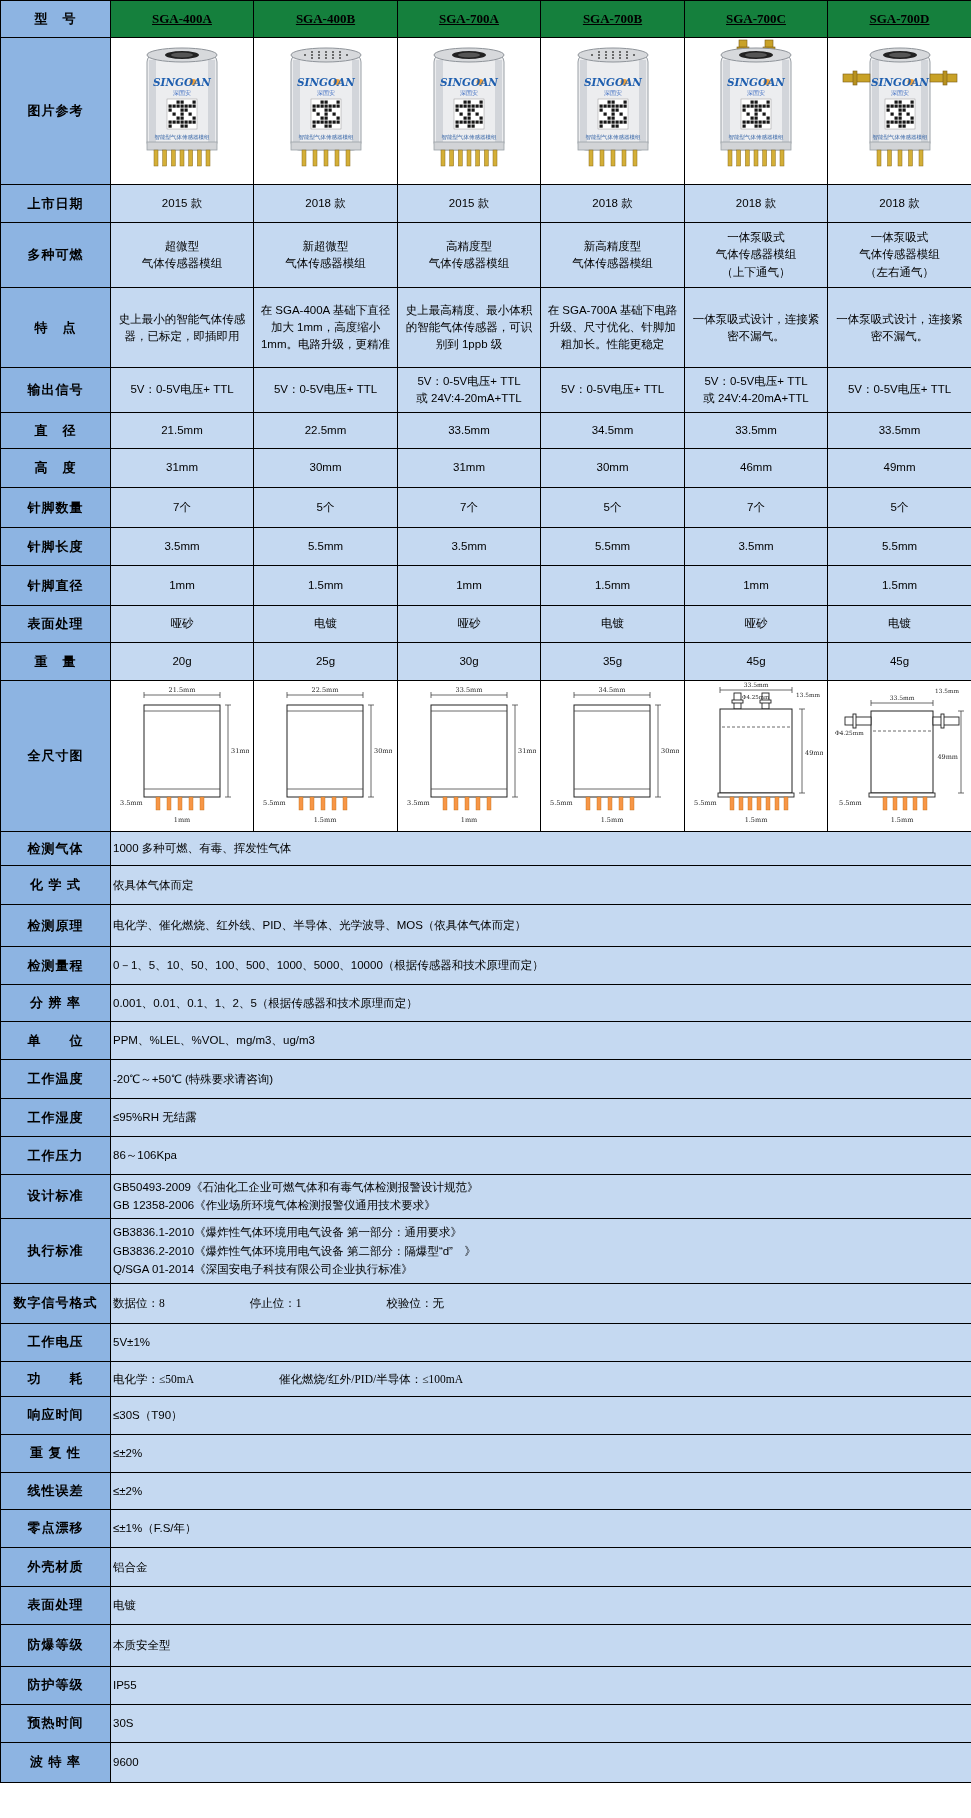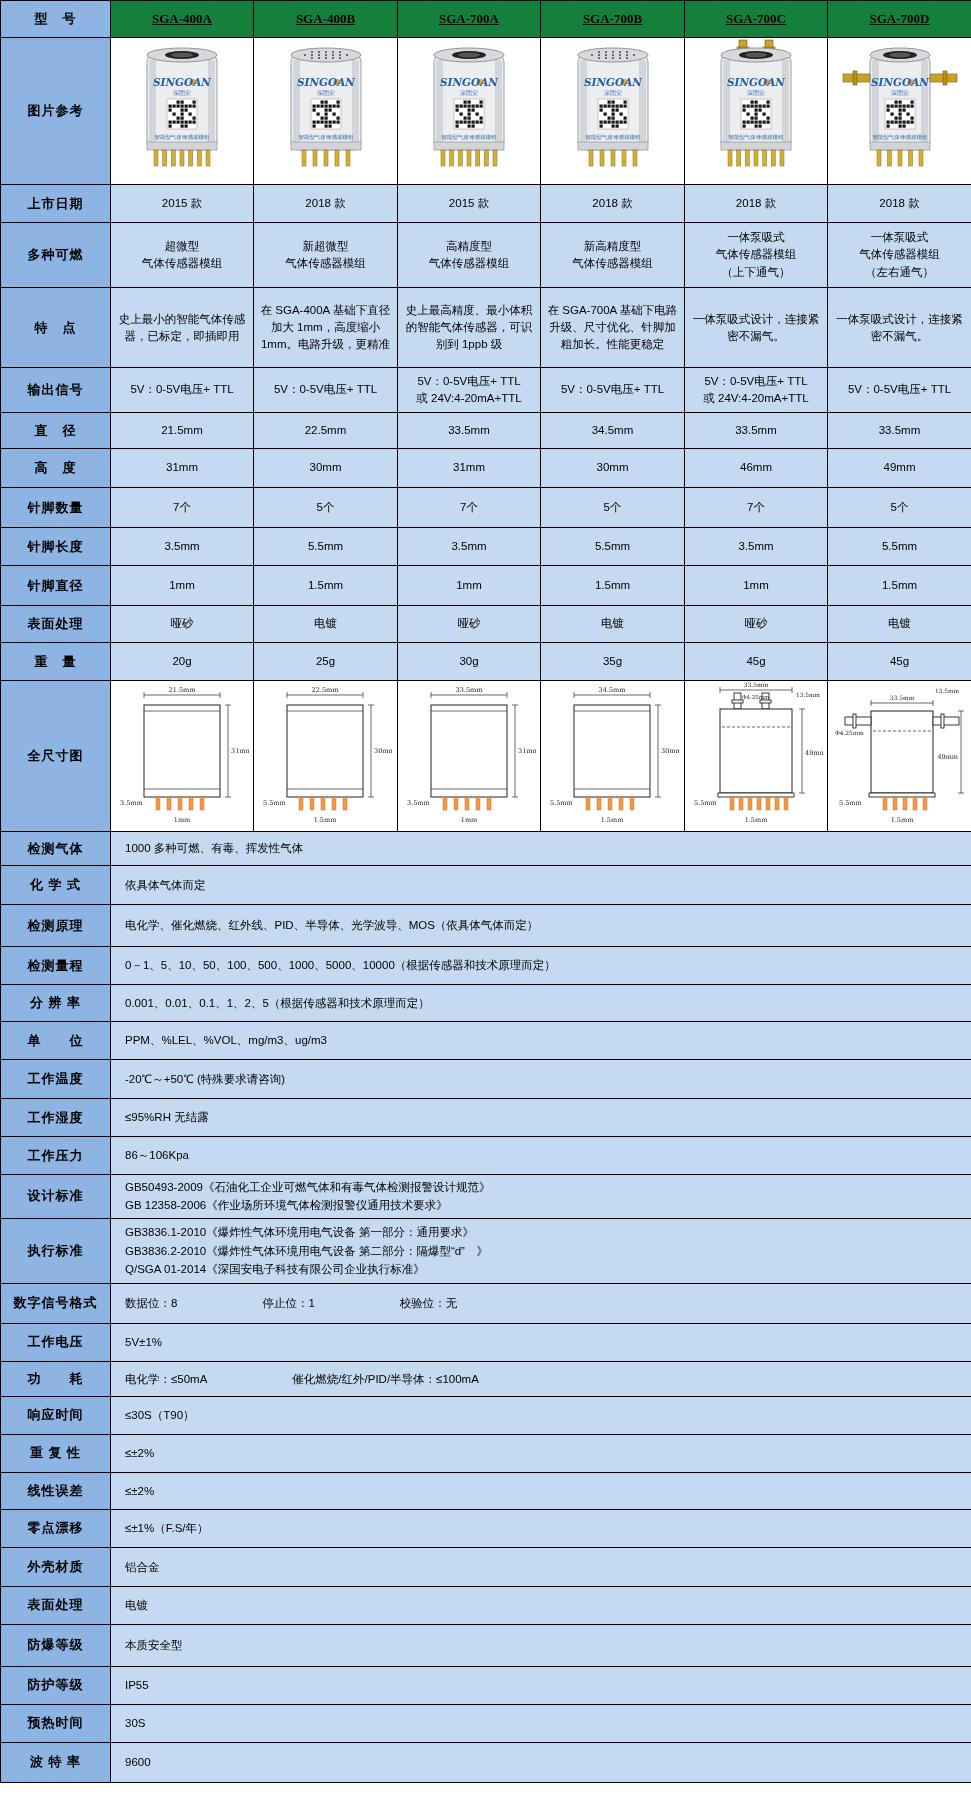--- a/index.html
+++ b/index.html
@@ -30,26 +30,26 @@
     line-height:1.5;
     white-space:pre-line;
     font-family:"Liberation Sans",sans-serif;
   }
   .feature-cell{line-height:1.45;}
   .white-cell{background:#FFFFFF;text-align:center;}
   .full-cell{
     background:#C5D9F1;
     font-size:11.5px;
     text-align:left;
-    padding:3px 14px;
+    padding:3px 2px;
     line-height:1.6;
     font-family:"Liberation Sans",sans-serif;
   }
   .full-cell .line{white-space:pre-line;}
-  .seg{display:inline-block;margin-right:85px;}
+  .seg{display:inline-block;margin-right:85px;font-family:Liberation Serif, serif;}
   svg text{font-family:"DejaVu Serif",serif;}
 </style>
 </head>
 <body>
 
 <div class="page">
   <table>
     <colgroup>
       <col style="width:110px">
       <col style="width:143px">

